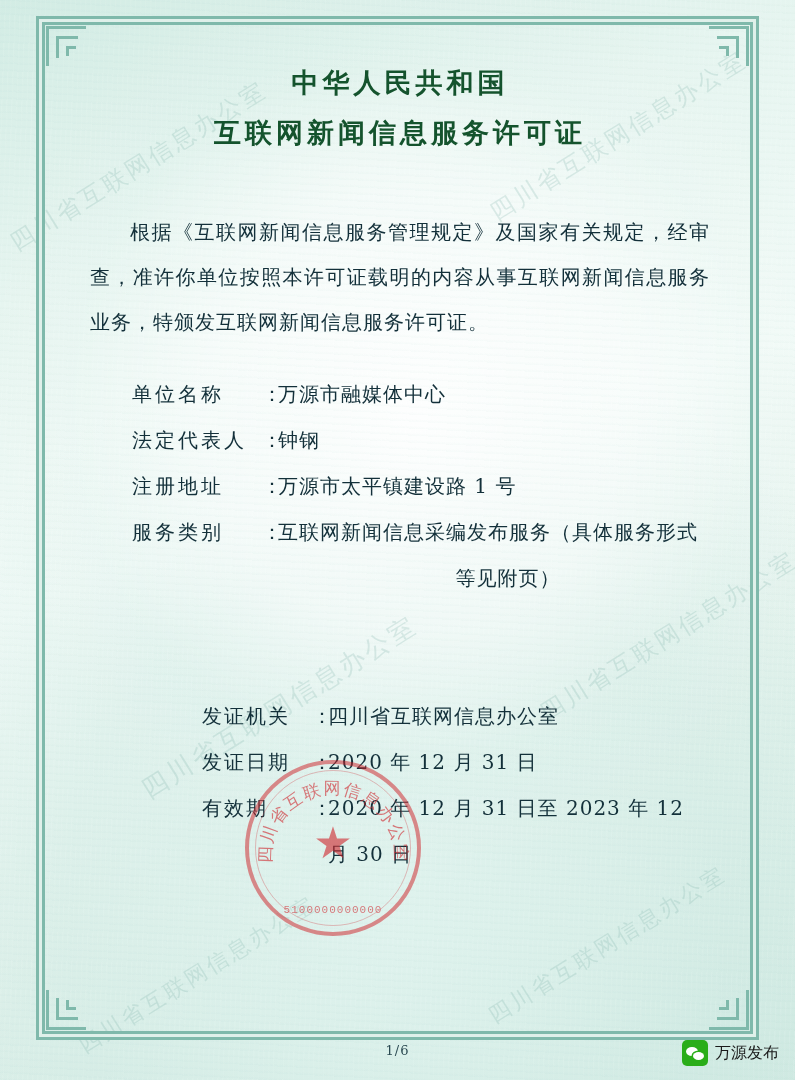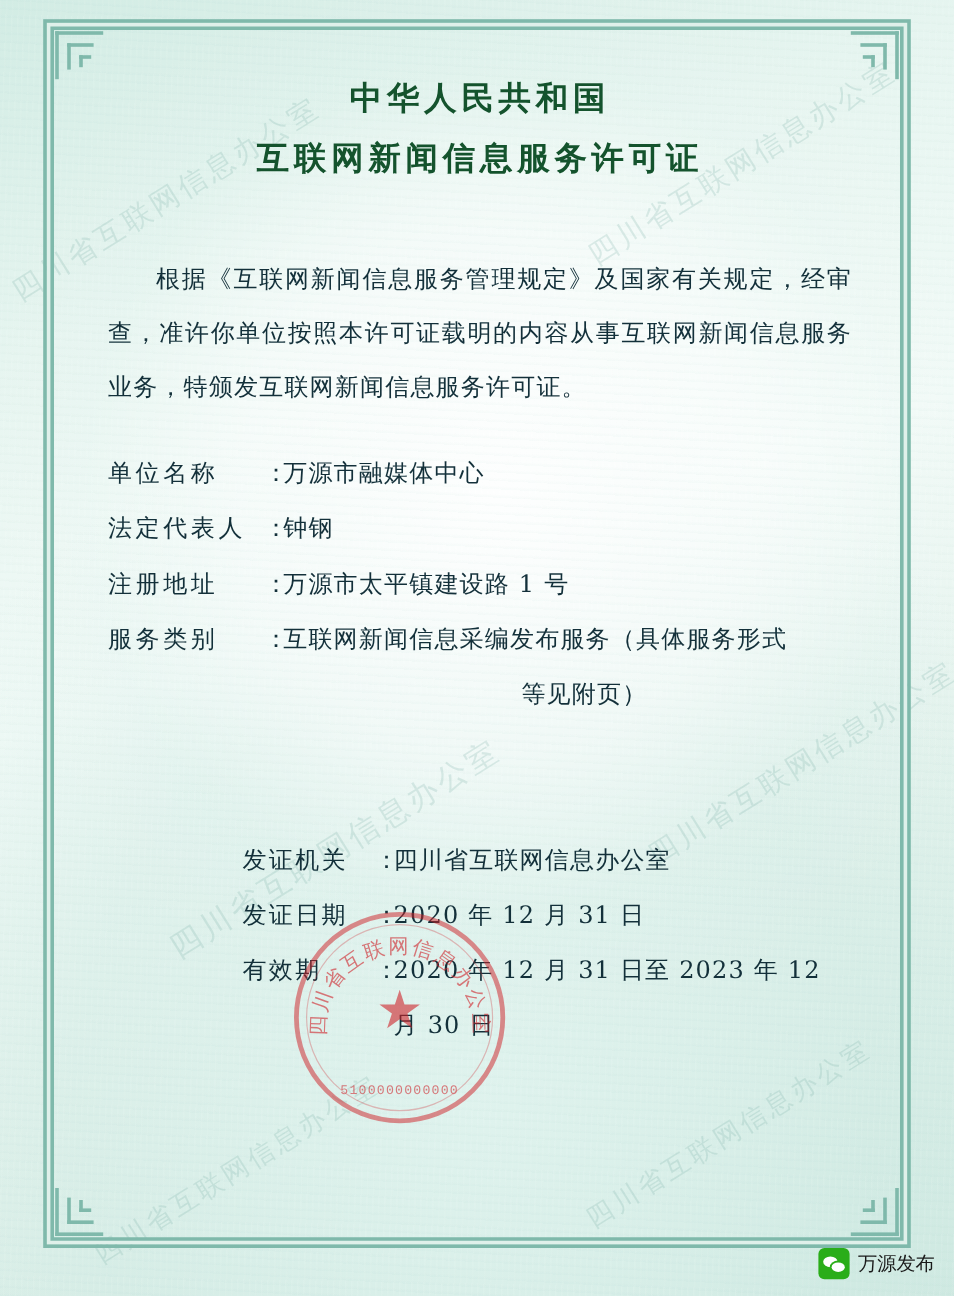--- a/index.html
+++ b/index.html
@@ -107,20 +107,21 @@
     margin-top: 54px;
     font-size: 20px;
     line-height: 45px;
     text-align: justify;
     text-indent: 40px;
     letter-spacing: 1px;
   }
 
   .fields {
     margin-top: 26px;
+    margin-left: 42px;
     font-size: 20px;
     line-height: 46px;
   }
   .field-row {
     display: flex;
     align-items: flex-start;
   }
   .field-label {
     width: 130px;
     flex: none;
@@ -371,19 +372,20 @@
         <path id="arcpath" d="M 22,92 A 62,62 0 0 1 146,92"></path>
       </defs>
       <text>
         <textPath href="#arcpath" startOffset="50%" text-anchor="middle">四川省互联网信息办公室</textPath>
       </text>
     </svg>
     <div class="star">★</div>
     <div class="bottomtext">5100000000000</div>
   </div>
 
+  <div class="page-num">1/6</div>
 
   <div class="badge">
     <span class="wc-icon"></span>
     <span class="badge-label">万源发布</span>
   </div>
 
 </div>
 
 </body></html>

